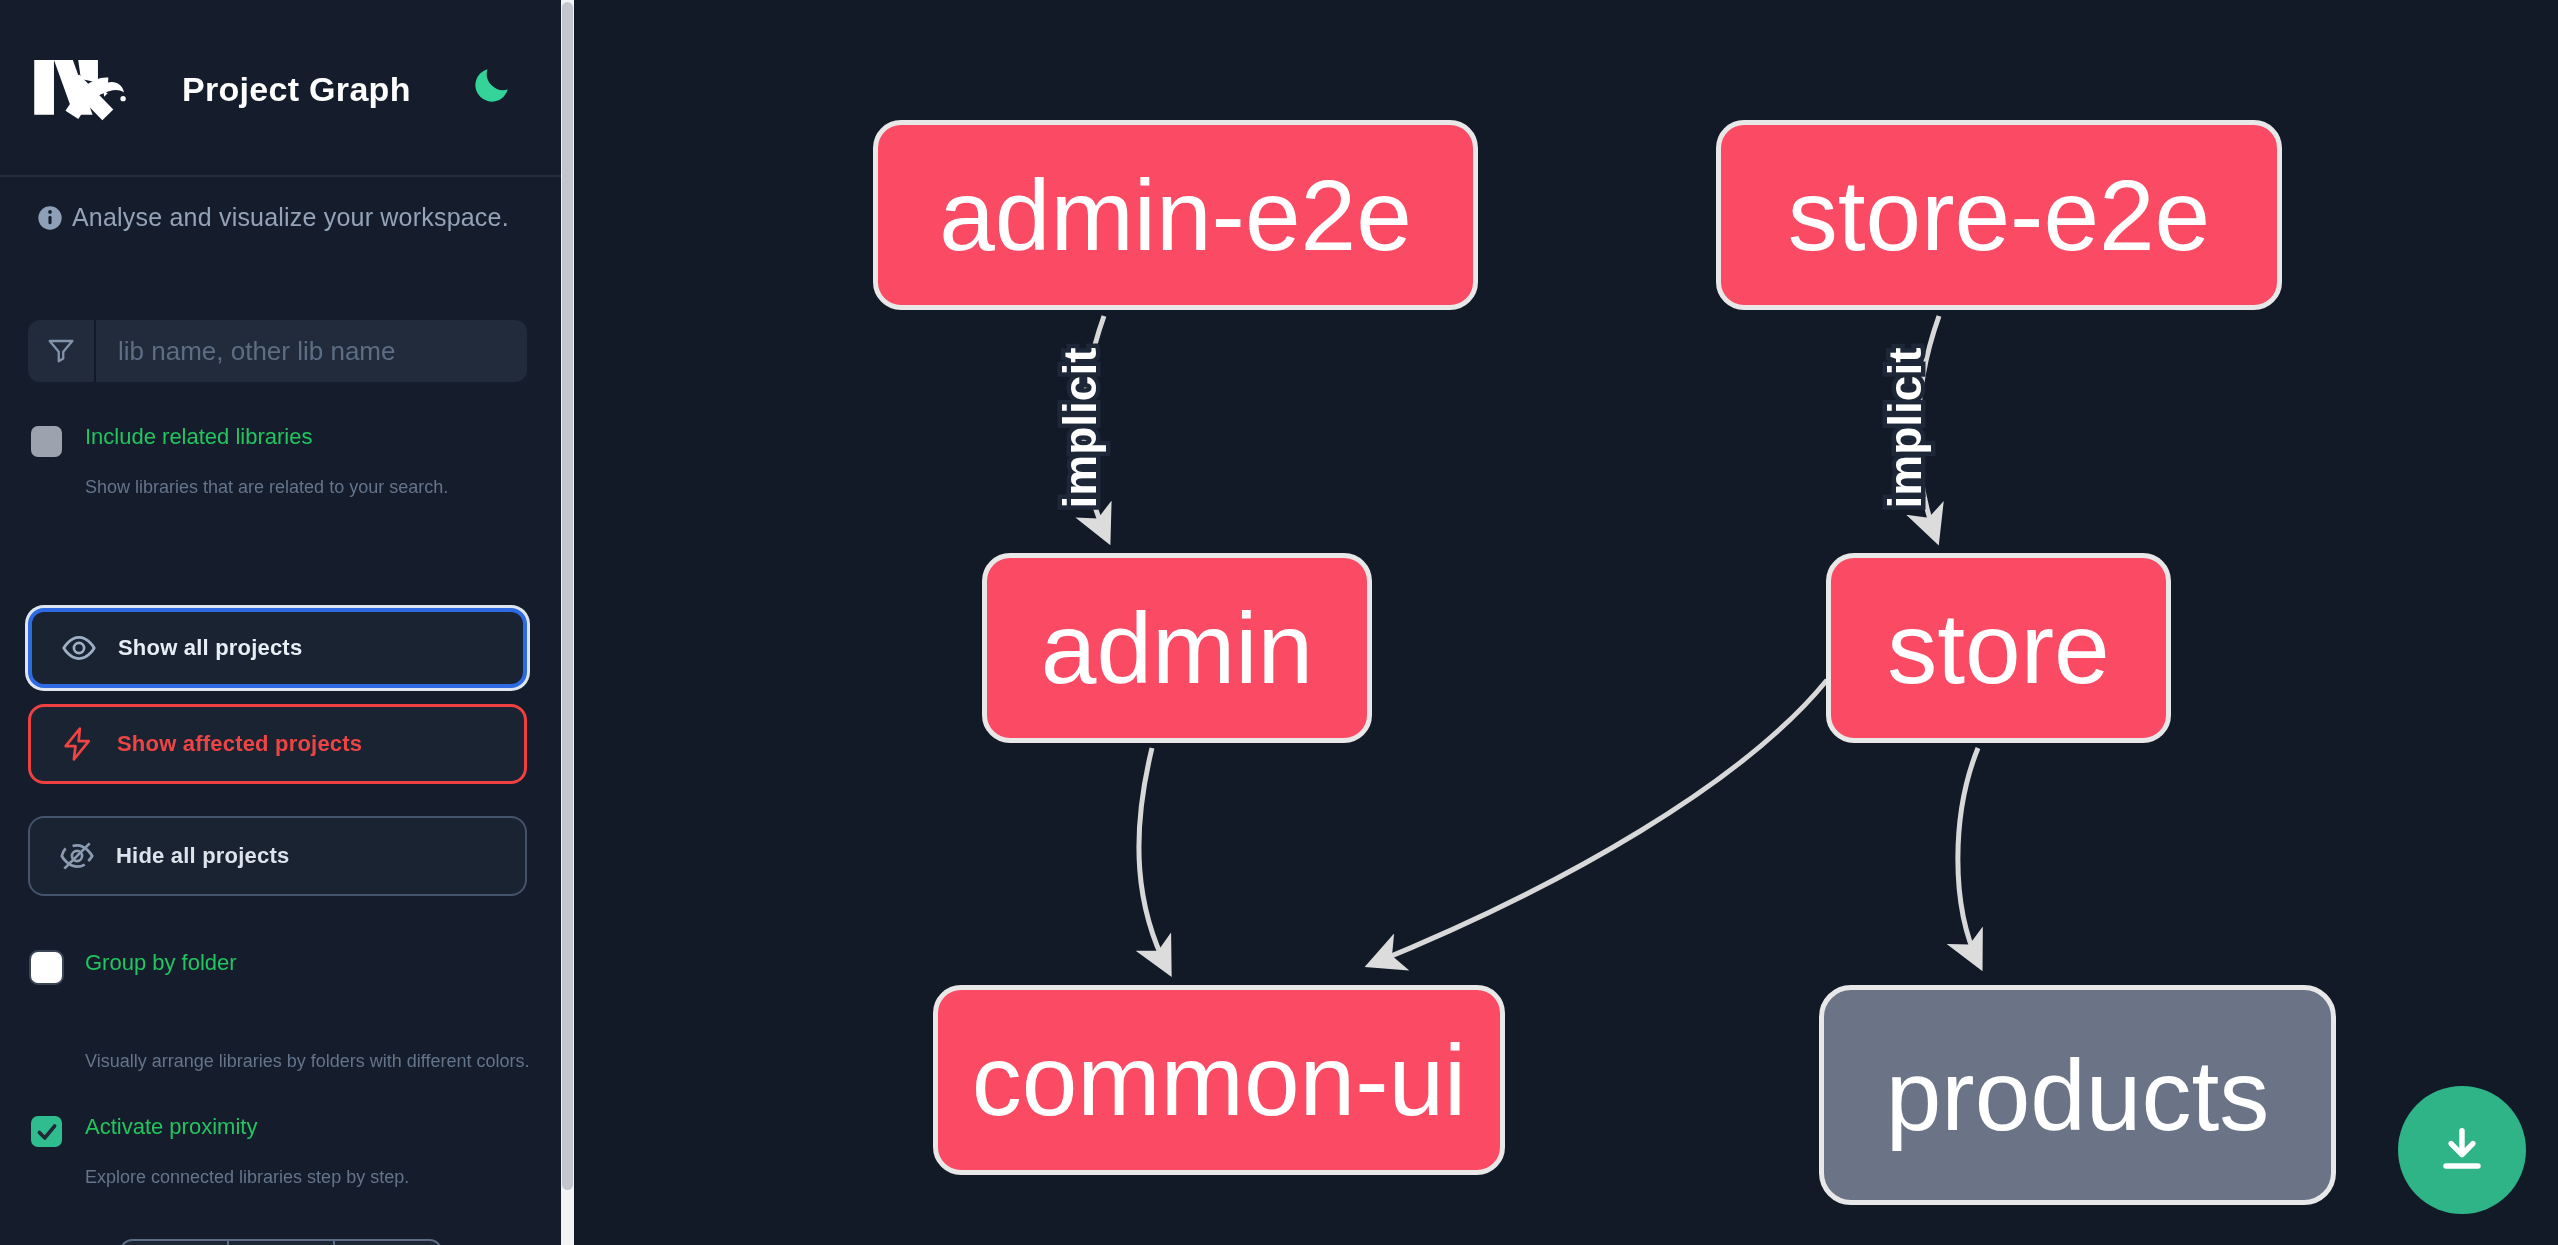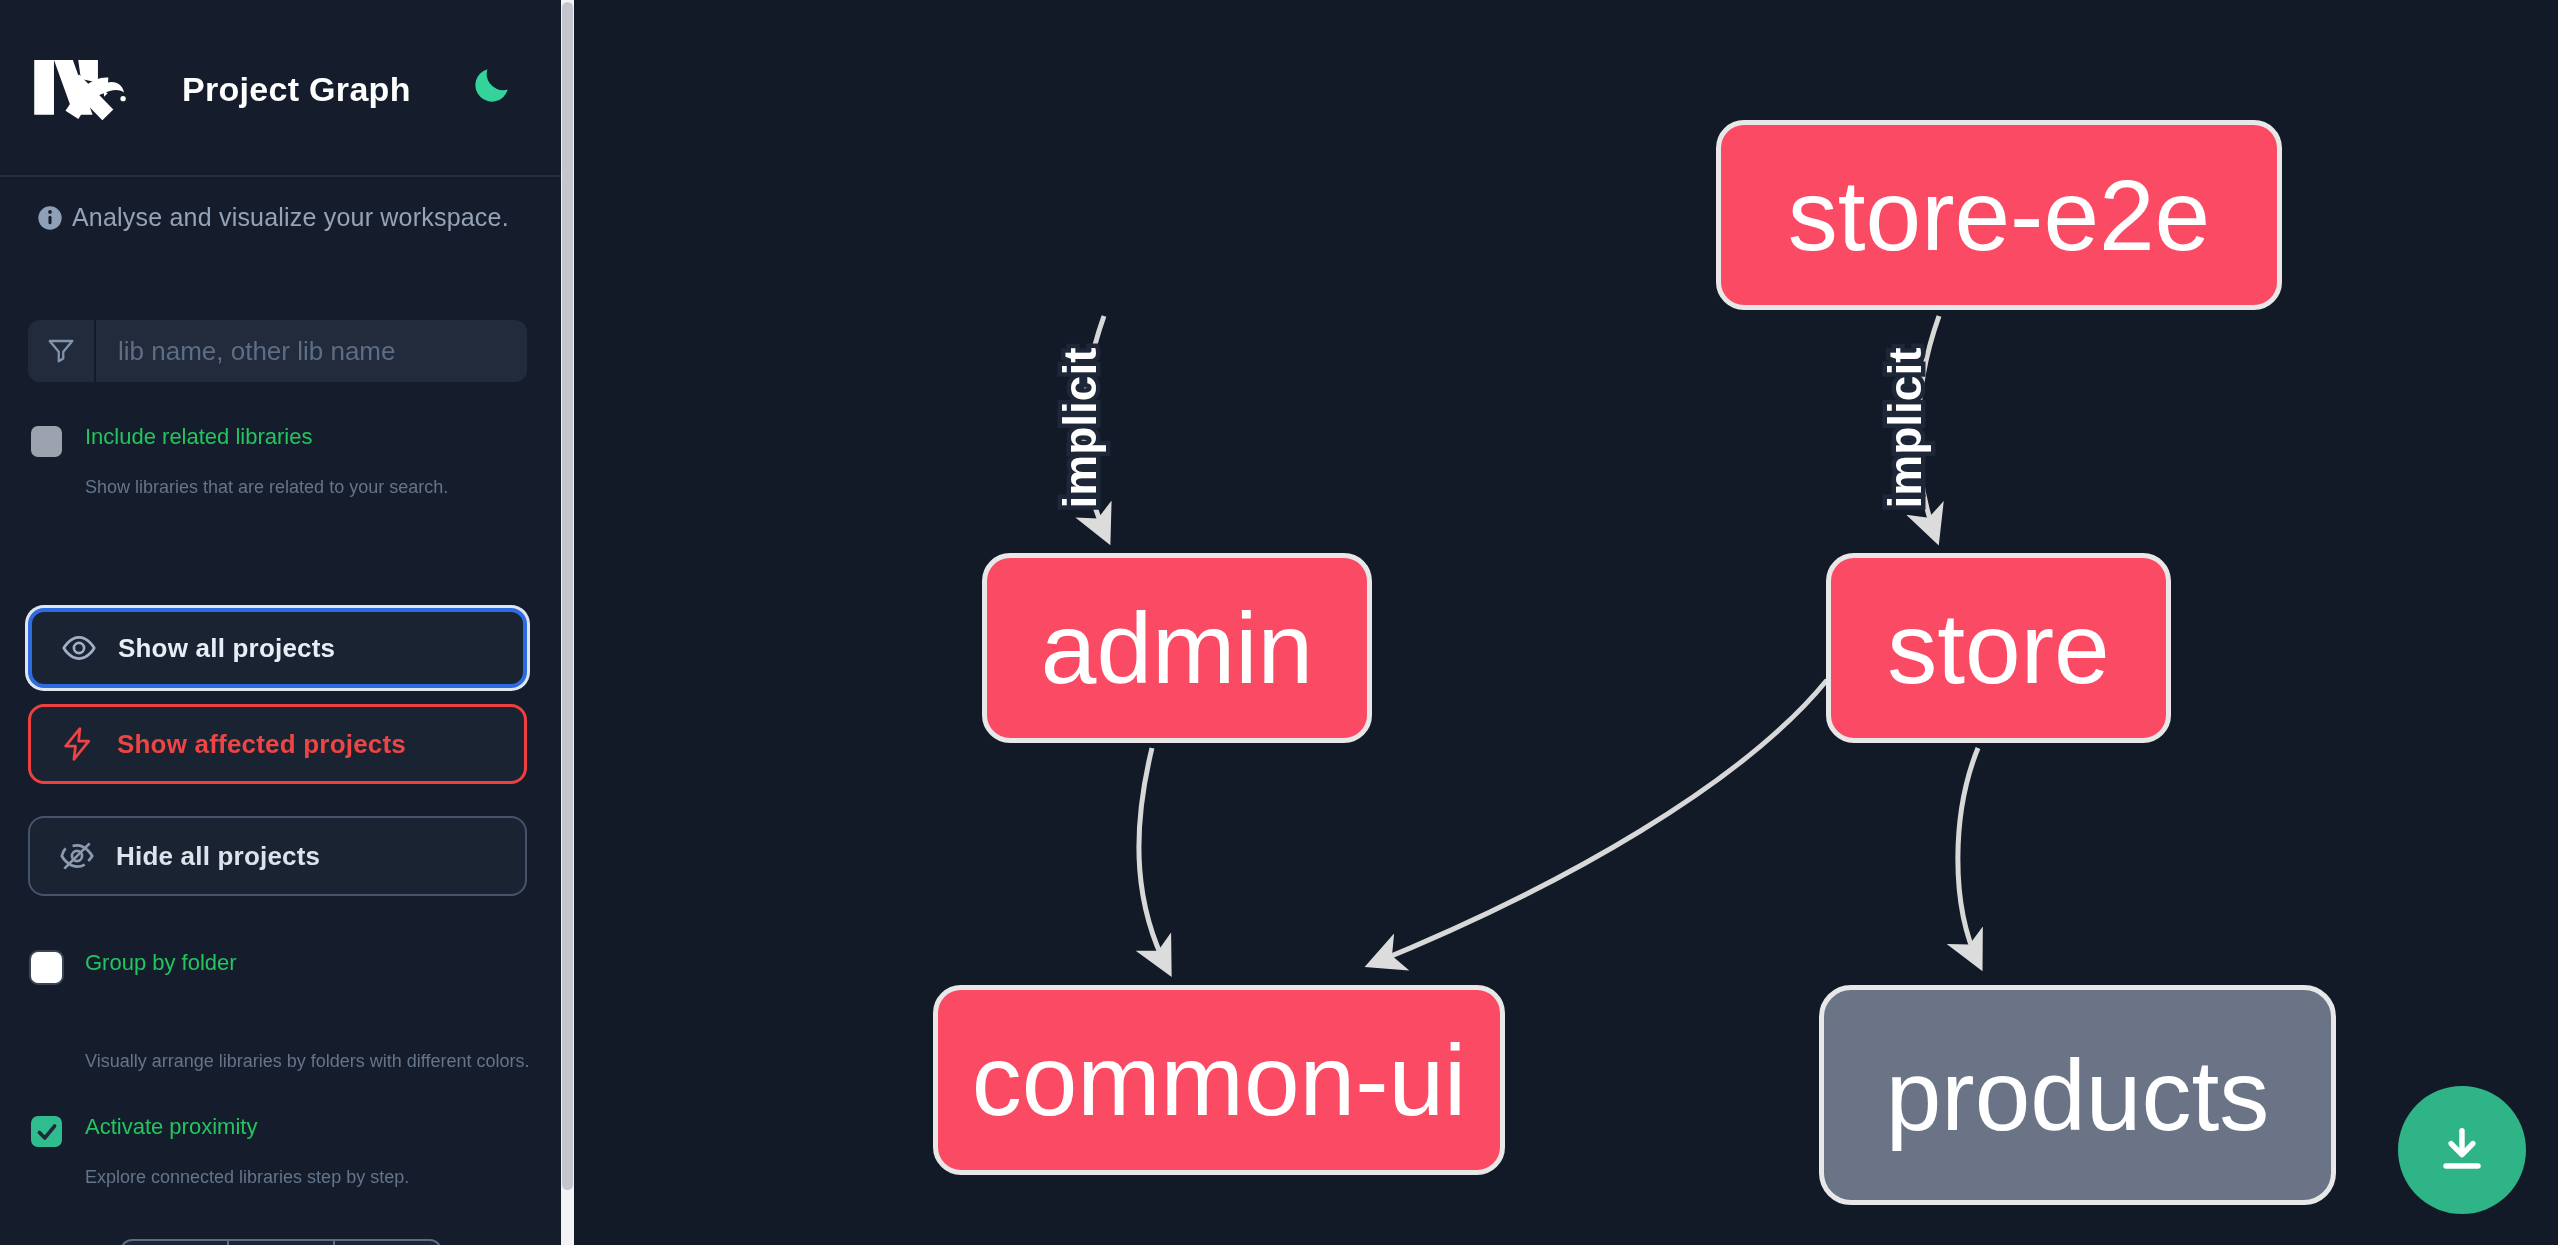--- a/index.html
+++ b/index.html
@@ -25,21 +25,21 @@
   .cb{position:absolute;left:0;top:2px;width:31px;height:31px;border-radius:7px;}
   .cb.gray{background:#9ca3af;}
   .cb.white{background:#ffffff;box-shadow:0 0 0 2px #3a4557;}
   .cb.green{background:#2fbd8f;display:flex;align-items:center;justify-content:center;}
   .toggle .tTitle{position:absolute;left:54px;top:0;font-size:22px;font-weight:400;color:#22c55e;white-space:nowrap;}
   .toggle .tDesc{position:absolute;left:54px;top:42px;font-size:18px;line-height:42px;color:#64748b;}
   
   .sbBtn{position:absolute;left:28px;width:499px;height:80px;border-radius:16px;background:#1a2332;
          display:flex;align-items:center;cursor:pointer;box-sizing:border-box;padding:0 0 0 28px;}
   .sbBtn svg{width:38px;height:38px;margin-right:20px;flex:0 0 auto;}
-  .sbBtn span{font-size:26px;font-weight:700;letter-spacing:.2px;}
+  .sbBtn span{font-size:22px;font-weight:700;letter-spacing:.2px;}
   #btnShowAll{top:608px;border:4px solid #2e6be2;box-shadow:0 0 0 3px #dfe6ef;}
   #btnShowAll span{color:#e8eef6;}
   #btnAffected{top:704px;border:3px solid #ee4040;}
   #btnAffected span{color:#ef4444;}
   #btnHideAll{top:816px;border:2px solid #45536b;}
   #btnHideAll span{color:#dce3ec;}
   
   #segControl{position:absolute;left:120px;top:1239px;width:322px;height:46px;display:flex;
               border:2px solid #5c6c84;border-radius:12px;background:#1c2636;overflow:hidden;box-sizing:border-box;}
   #segControl .seg{flex:1;border-right:2px solid #5c6c84;}
@@ -179,20 +179,23 @@
         <path d="M 578 748 C 556 838, 562 908, 594 970" marker-end="url(#arrow)"></path>
         <path d="M 1253 680 C 1170 782, 990 886, 798 964" marker-end="url(#arrow)"></path>
         <path d="M 1404 748 C 1378 812, 1376 905, 1405 964" marker-end="url(#arrow)"></path>
       </g>
       <g font-family="Liberation Sans, sans-serif" font-size="46" font-weight="700" fill="#ffffff" stroke="#1e2737" stroke-width="9" paint-order="stroke" text-anchor="middle">
         <text transform="translate(506 428) rotate(-90)" dominant-baseline="central">implicit</text>
         <text transform="translate(1331 428) rotate(-90)" dominant-baseline="central">implicit</text>
       </g>
     </svg>
 
+    <div class="node" style="left:299px;top:120px;width:605px;height:190px;">
+      <span>admin-e2e</span>
+    </div>
     <div class="node" style="left:1142px;top:120px;width:566px;height:190px;">
       <span>store-e2e</span>
     </div>
     <div class="node" style="left:1252px;top:553px;width:345px;height:190px;">
       <span>store</span>
     </div>
     <div class="node" style="left:408px;top:553px;width:390px;height:190px;">
       <span>admin</span>
     </div>
     <div class="node" style="left:359px;top:985px;width:572px;height:190px;">

